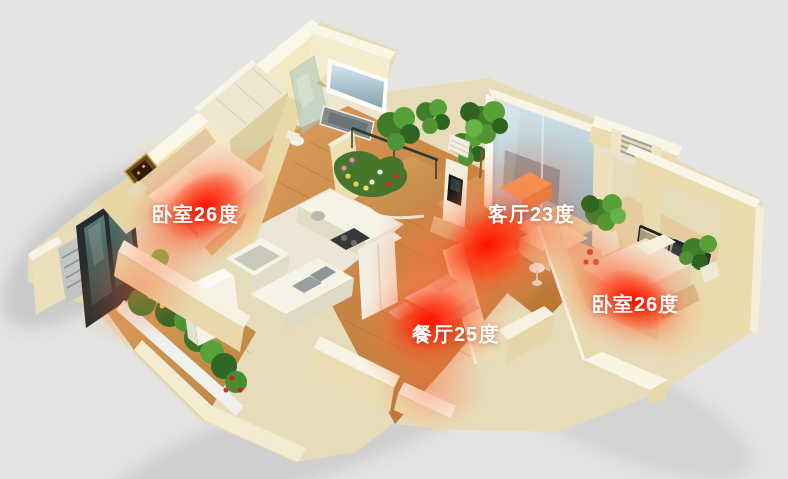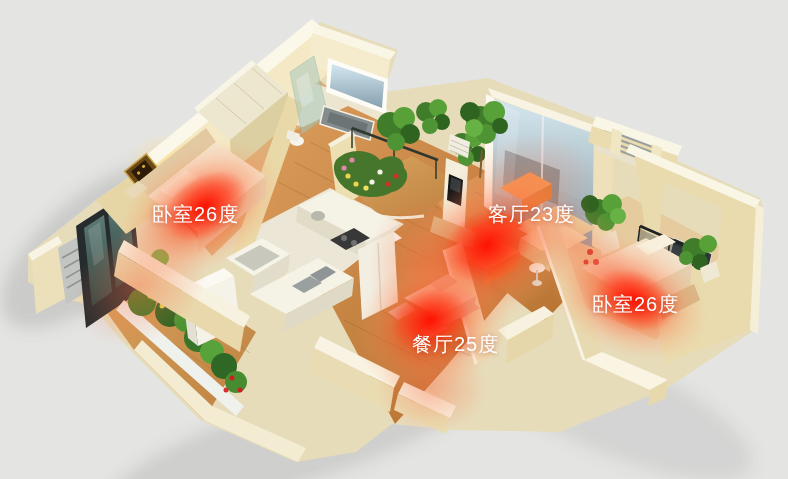--- a/index.html
+++ b/index.html
@@ -1,24 +1,24 @@
 <!DOCTYPE html>
 <html><head>
 <meta charset="utf-8">
 <style>
   html,body{margin:0;padding:0;background:#e4e5e3;}
   .stage{position:relative;width:788px;height:479px;overflow:hidden;
          font-family:"Liberation Sans","DejaVu Sans",sans-serif;}
   .stage svg{position:absolute;left:0;top:0;}
-  .temp-label{position:absolute;color:#ffffff;font-weight:400;font-size:20px;
+  .temp-label{position:absolute;color:#ffffff;font-weight:700;font-size:20px;
               letter-spacing:1px;white-space:nowrap;
               text-shadow:0 1px 5px rgba(160,25,5,.45);pointer-events:none;}
   #lbl-bedroom-left {left:152px;top:201px;}
   #lbl-living-room  {left:488px;top:201px;}
-  #lbl-dining-room  {left:412px;top:331px;}
+  #lbl-dining-room  {left:412px;top:321px;}
   #lbl-bedroom-right{left:592px;top:291px;}
 </style>
 </head>
 <body>
 
 <div class="stage">
 <svg width="788" height="479" viewBox="0 0 788 479">
   <defs>
     <radialGradient id="gHeat">
           <stop offset="0" stop-color="#fc2d14" stop-opacity=".82"></stop>

